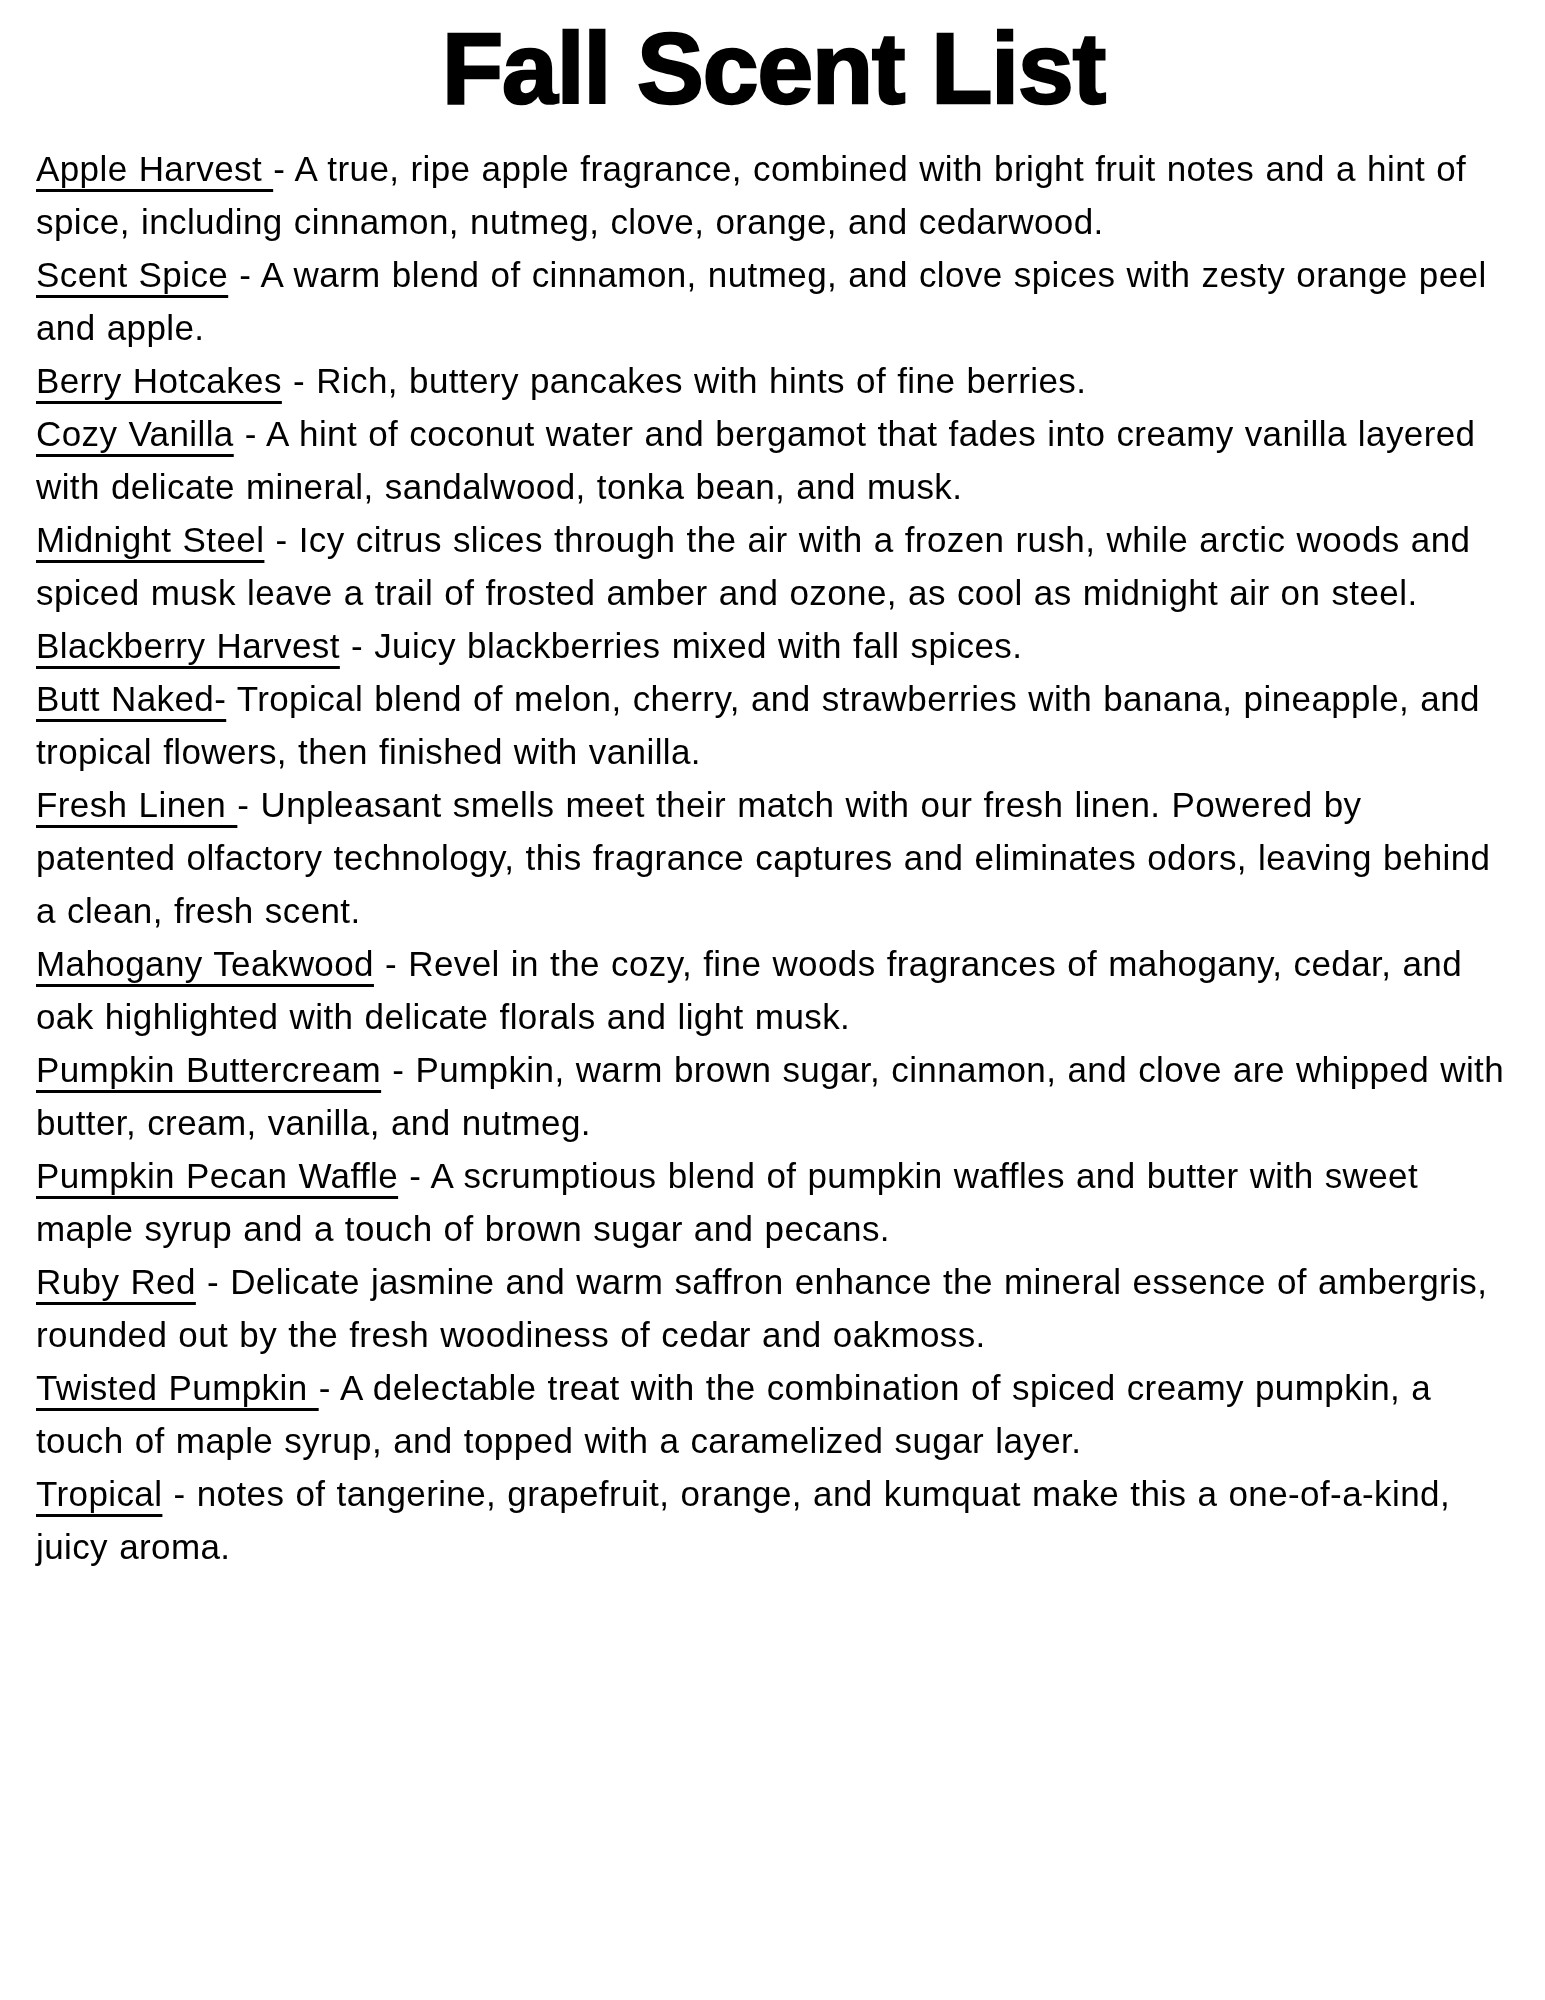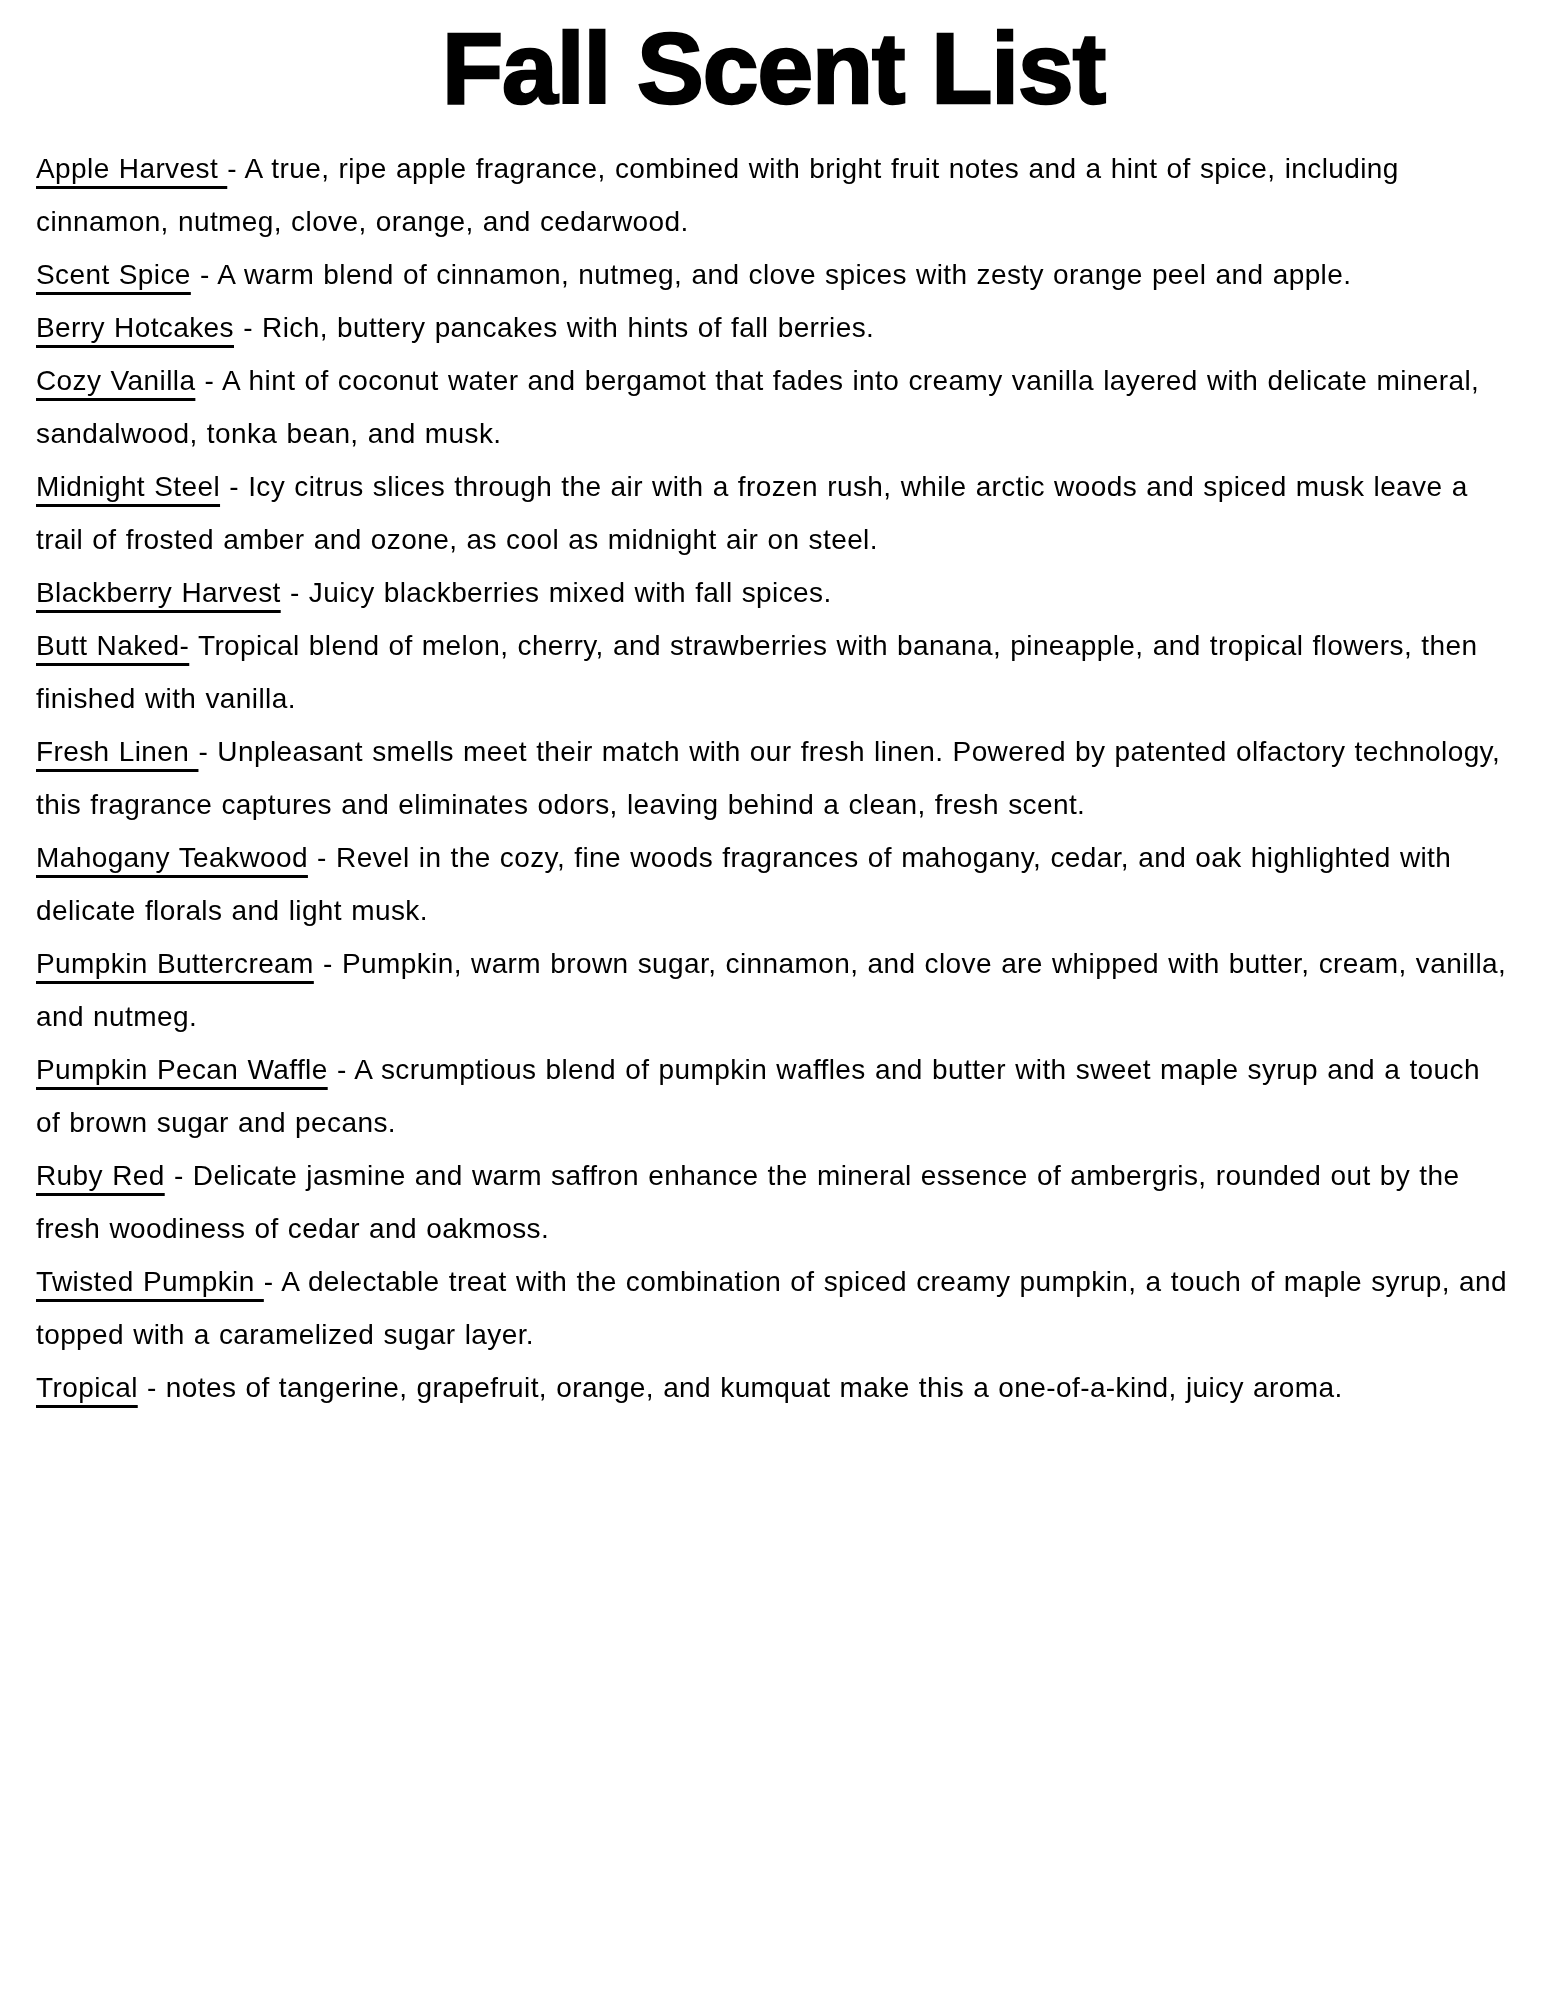--- a/index.html
+++ b/index.html
@@ -27,42 +27,42 @@
     font-weight: bold;
     letter-spacing: -1px;
     color: #000000;
     -webkit-text-stroke: 2.5px #000000;
   }
   .scent-list {
     margin: 0;
   }
   .scent {
     margin: 0;
-    font-size: 28px;
+    font-size: 35px;
     line-height: 53px;
     letter-spacing: 0.4px;
     color: #000000;
     word-spacing: 1px;
   }
   .scent-name {
     text-decoration: underline;
     text-decoration-thickness: 3px;
     text-underline-offset: 8px;
     text-decoration-skip-ink: none;
   }
 </style>
 </head>
 <body>
 
 <div class="page">
   <h1 class="title">Fall Scent List</h1>
   <div class="scent-list">
       <p class="scent"><span class="scent-name">Apple Harvest&nbsp;</span><span class="scent-desc">- A true, ripe apple fragrance, combined with bright fruit notes and a hint of spice, including cinnamon, nutmeg, clove, orange, and cedarwood.</span></p>
       <p class="scent"><span class="scent-name">Scent Spice</span><span class="scent-desc"> - A warm blend of cinnamon, nutmeg, and clove spices with zesty orange peel and apple.</span></p>
-      <p class="scent"><span class="scent-name">Berry Hotcakes</span><span class="scent-desc"> - Rich, buttery pancakes with hints of fall berries.</span></p>
+      <p class="scent"><span class="scent-name">Berry Hotcakes</span><span class="scent-desc"> - Rich, buttery pancakes with hints of fine berries.</span></p>
       <p class="scent"><span class="scent-name">Cozy Vanilla</span><span class="scent-desc"> - A hint of coconut water and bergamot that fades into creamy vanilla layered with delicate mineral, sandalwood, tonka bean, and musk.</span></p>
       <p class="scent"><span class="scent-name">Midnight Steel</span><span class="scent-desc"> - Icy citrus slices through the air with a frozen rush, while arctic woods and spiced musk leave a trail of frosted amber and ozone, as cool as midnight air on steel.</span></p>
       <p class="scent"><span class="scent-name">Blackberry Harvest</span><span class="scent-desc"> - Juicy blackberries mixed with fall spices.</span></p>
       <p class="scent"><span class="scent-name">Butt Naked-</span><span class="scent-desc"> Tropical blend of melon, cherry, and strawberries with banana, pineapple, and tropical flowers, then finished with vanilla.</span></p>
       <p class="scent"><span class="scent-name">Fresh Linen&nbsp;</span><span class="scent-desc">- Unpleasant smells meet their match with our fresh linen. Powered by patented olfactory technology, this fragrance captures and eliminates odors, leaving behind a clean, fresh scent.</span></p>
       <p class="scent"><span class="scent-name">Mahogany Teakwood</span><span class="scent-desc"> - Revel in the cozy, fine woods fragrances of mahogany, cedar, and oak highlighted with delicate florals and light musk.</span></p>
       <p class="scent"><span class="scent-name">Pumpkin Buttercream</span><span class="scent-desc"> - Pumpkin, warm brown sugar, cinnamon, and clove are whipped with butter, cream, vanilla, and nutmeg.</span></p>
       <p class="scent"><span class="scent-name">Pumpkin Pecan Waffle</span><span class="scent-desc"> - A scrumptious blend of pumpkin waffles and butter with sweet maple syrup and a touch of brown sugar and pecans.</span></p>
       <p class="scent"><span class="scent-name">Ruby Red</span><span class="scent-desc"> - Delicate jasmine and warm saffron enhance the mineral essence of ambergris, rounded out by the fresh woodiness of cedar and oakmoss.</span></p>
       <p class="scent"><span class="scent-name">Twisted Pumpkin&nbsp;</span><span class="scent-desc">- A delectable treat with the combination of spiced creamy pumpkin, a touch of maple syrup, and topped with a caramelized sugar layer.</span></p>

